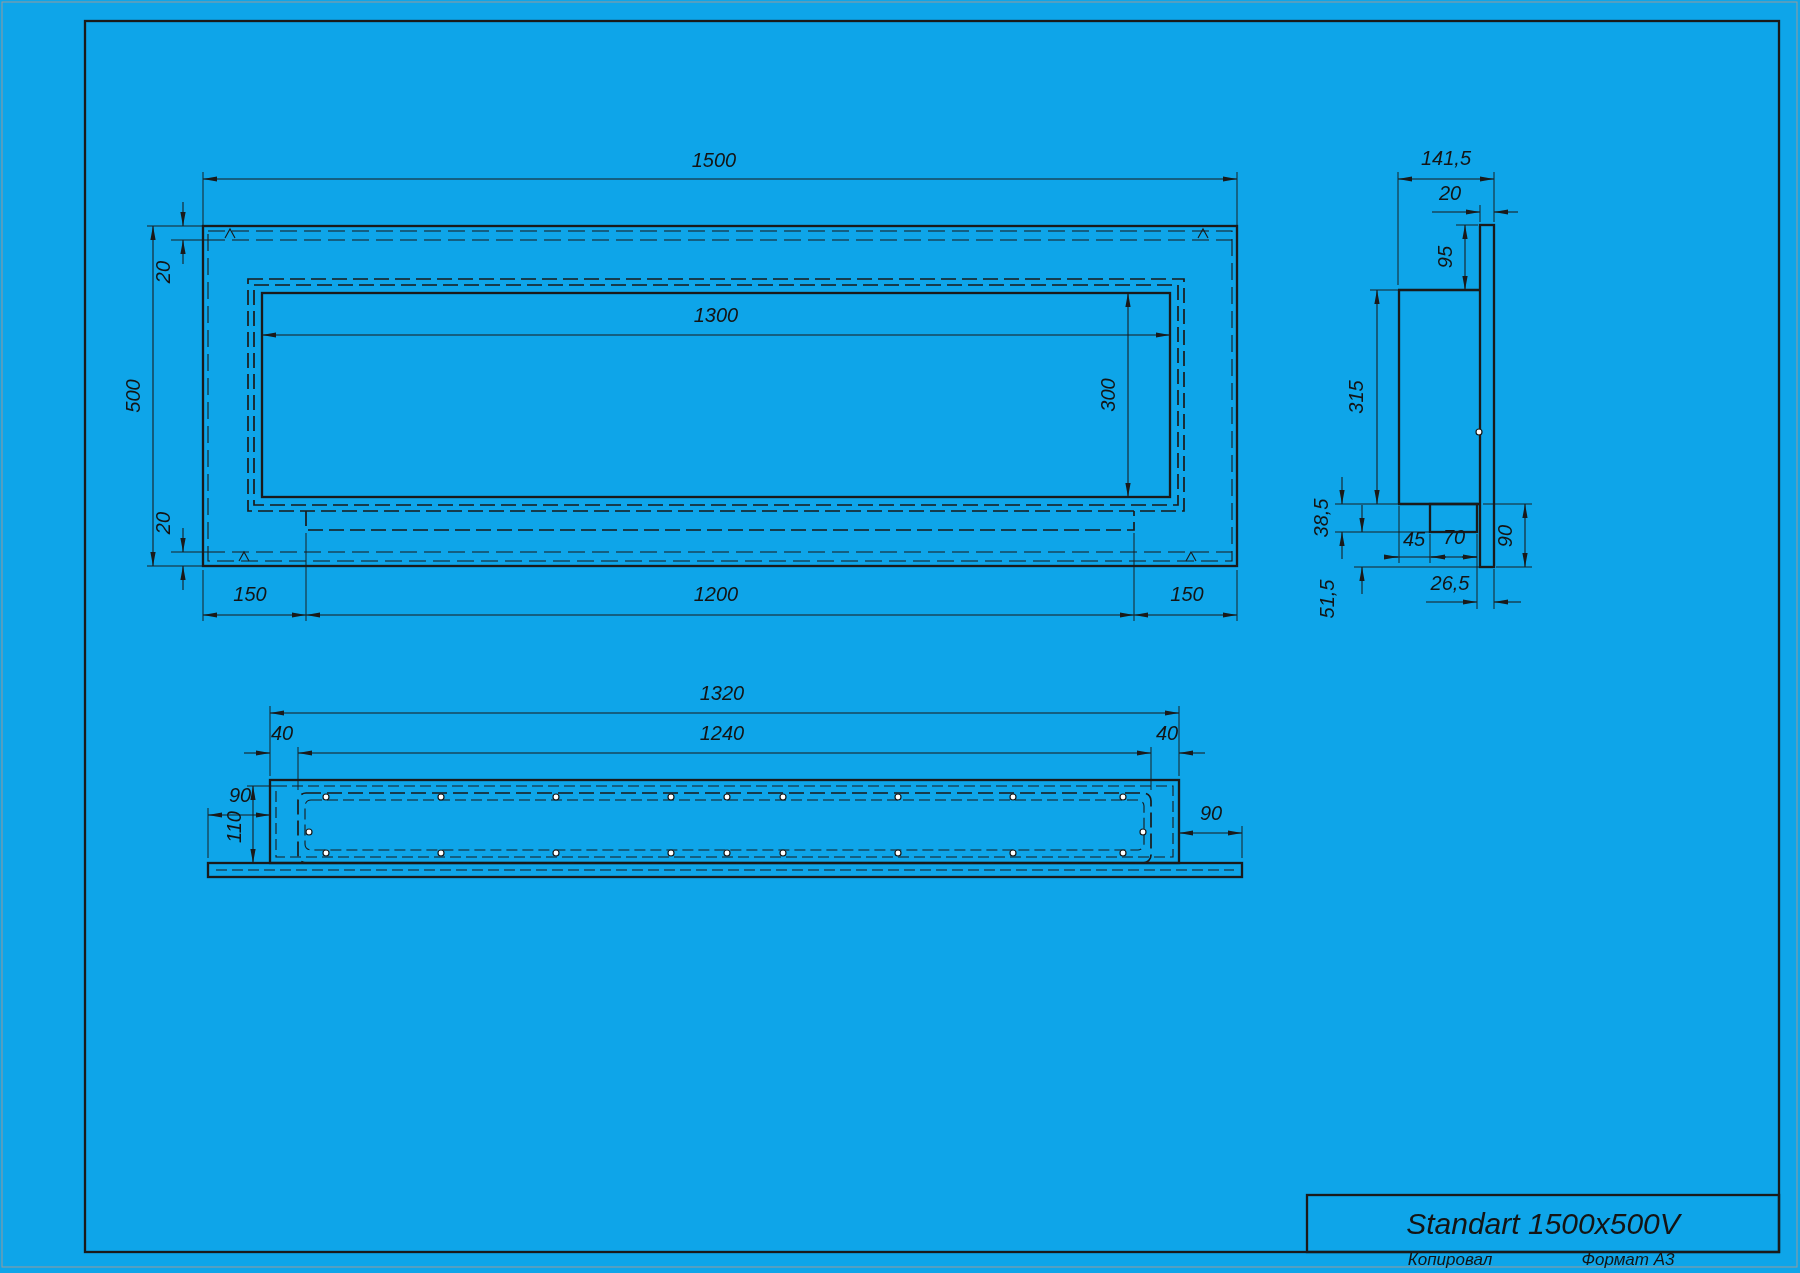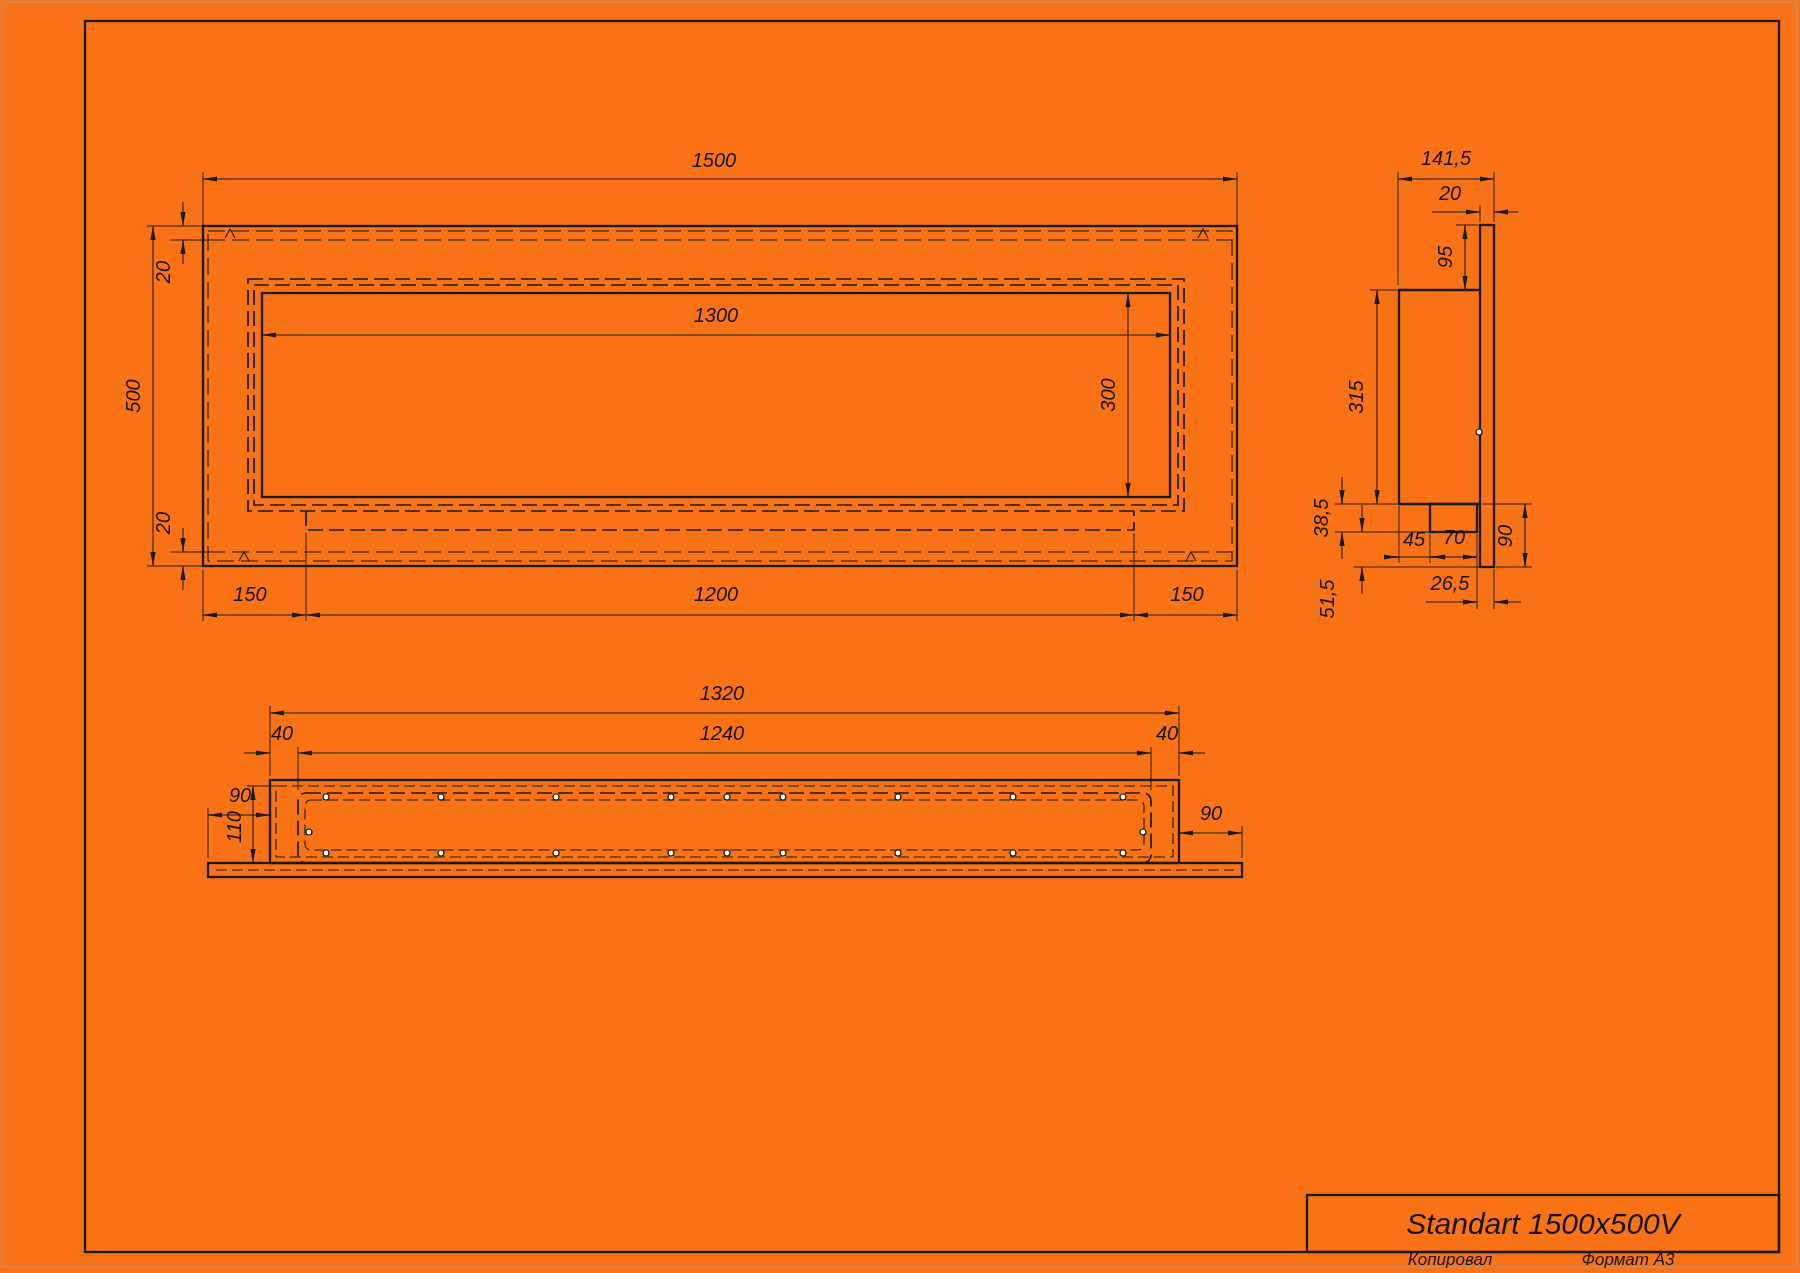--- a/index.html
+++ b/index.html
@@ -1,16 +1,16 @@
 <!DOCTYPE html>
 <html><head>
 <meta charset="utf-8">
 <style>
   html,body{margin:0;padding:0;background:#e8e8e8;}
-  .page{position:relative;width:1800px;height:1273px;background:#f97316;overflow:hidden;}
+  .page{position:relative;width:1800px;height:1273px;background:#0ea5e9;overflow:hidden;}
   svg{display:block;}
   .lw1{stroke:#1a1a1a;stroke-width:1.1;fill:none;}
   .lw15{stroke:#1a1a1a;stroke-width:1.7;fill:none;}
   .lw2{stroke:#1a1a1a;stroke-width:2.3;fill:none;}
   .dashA{stroke-dasharray:17 7;}
   .dashB{stroke-dasharray:15 6;}
   .dashC{stroke-dasharray:11 5;}
   .dim{stroke:#1a1a1a;stroke-width:1.05;fill:none;}
   .ext{stroke:#1a1a1a;stroke-width:0.95;fill:none;}
   .paper{stroke:#9a9a9a;stroke-width:1;fill:none;}

